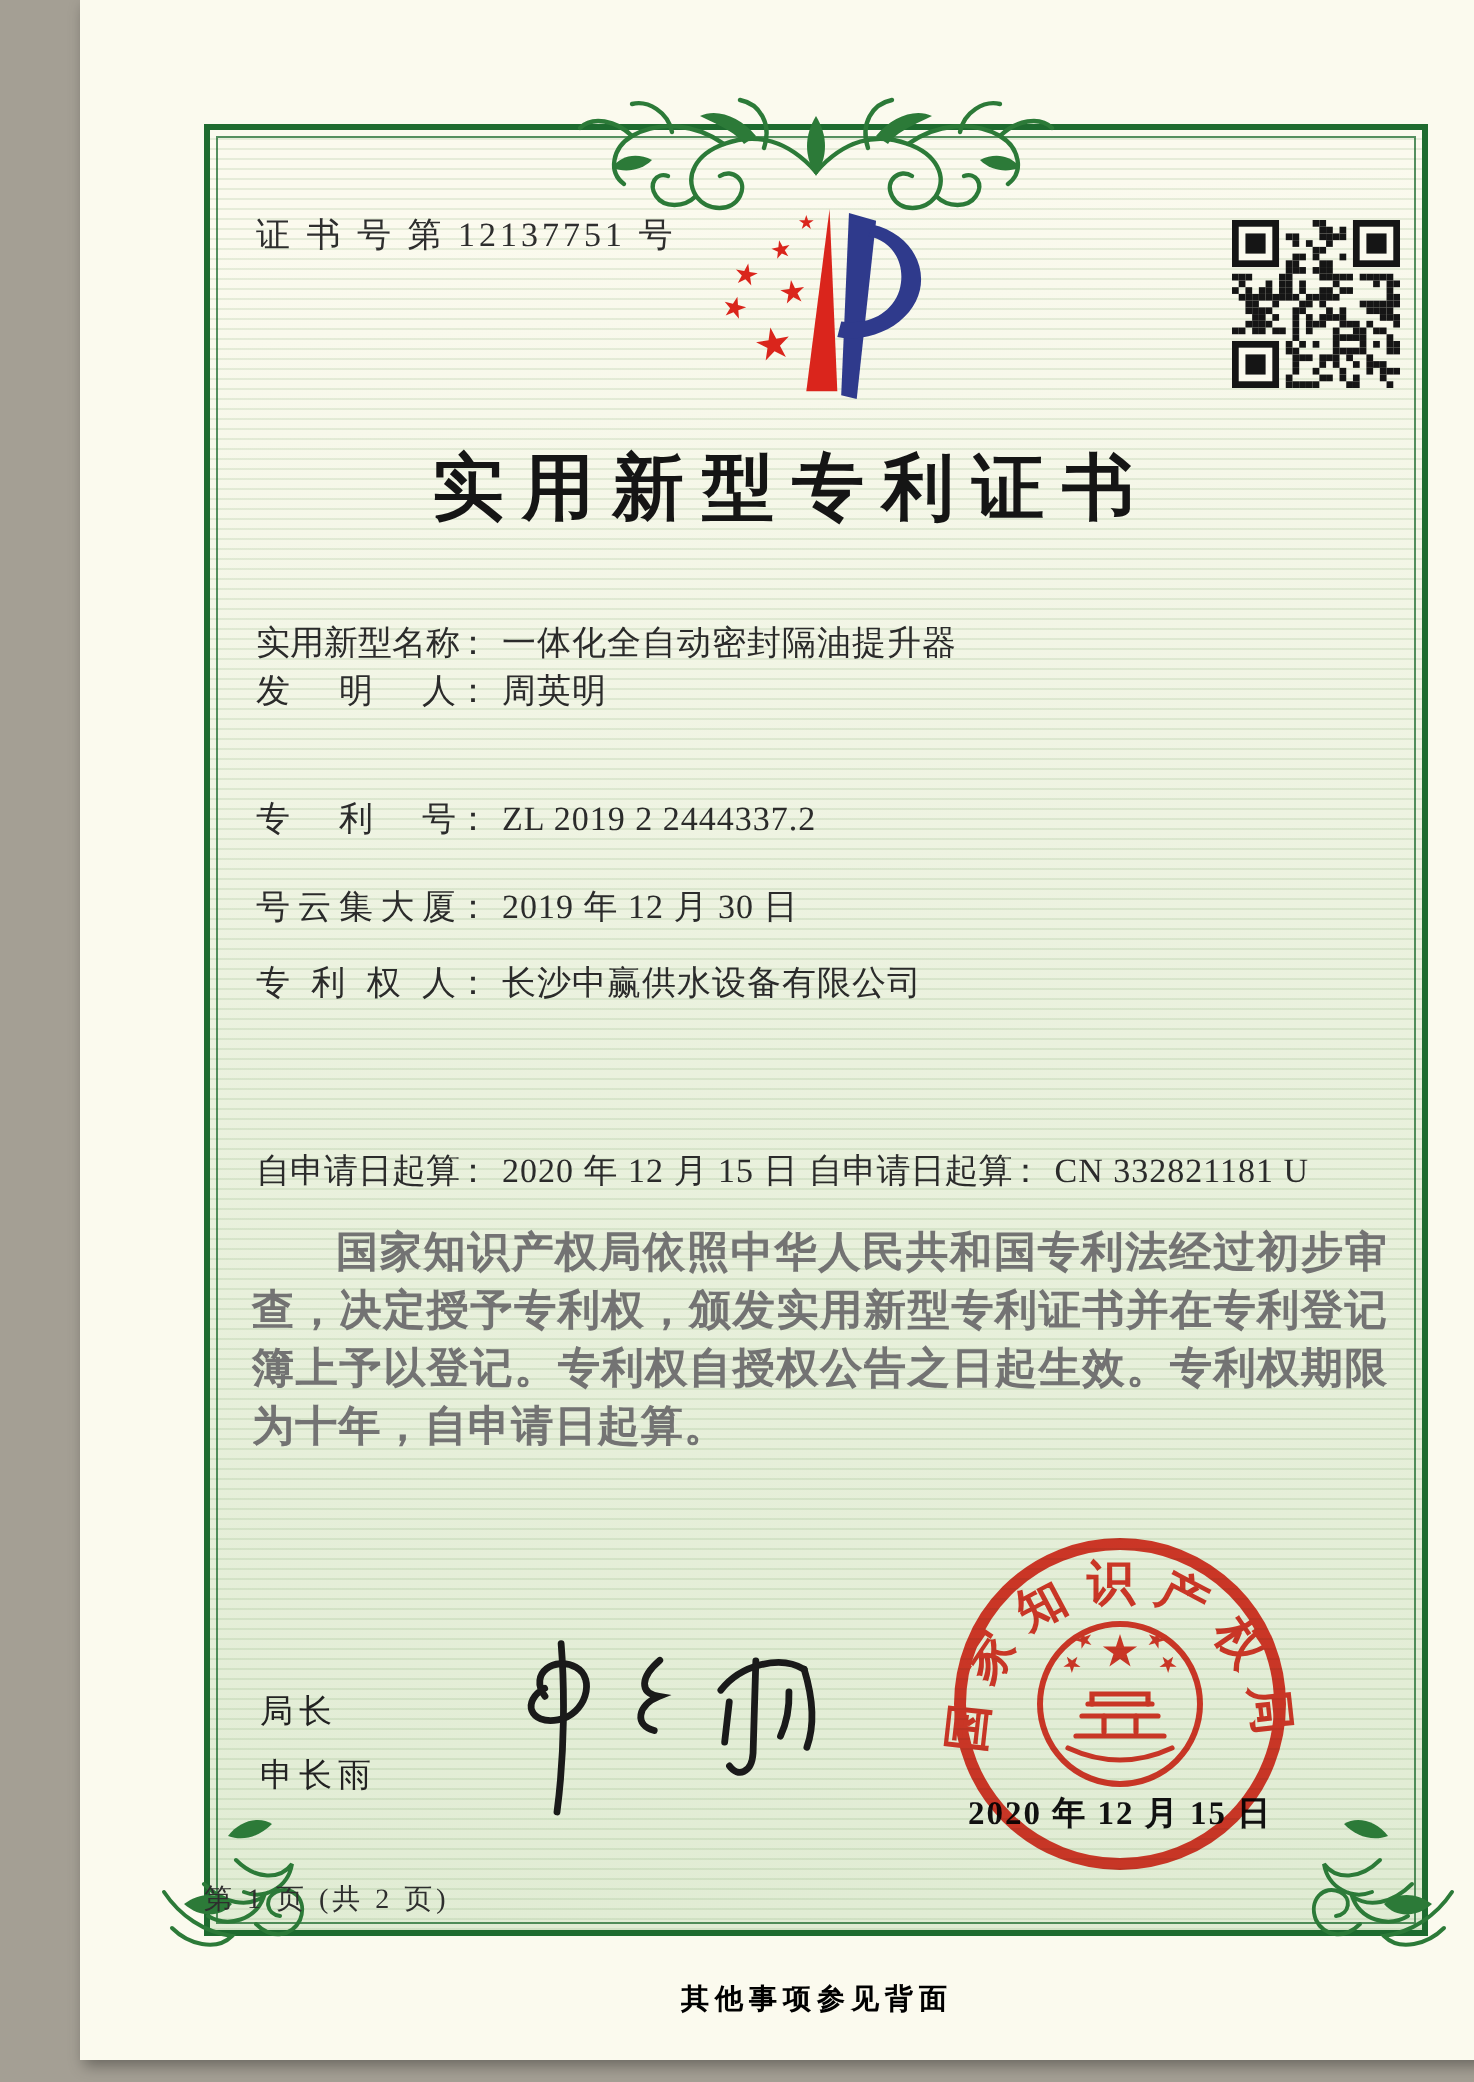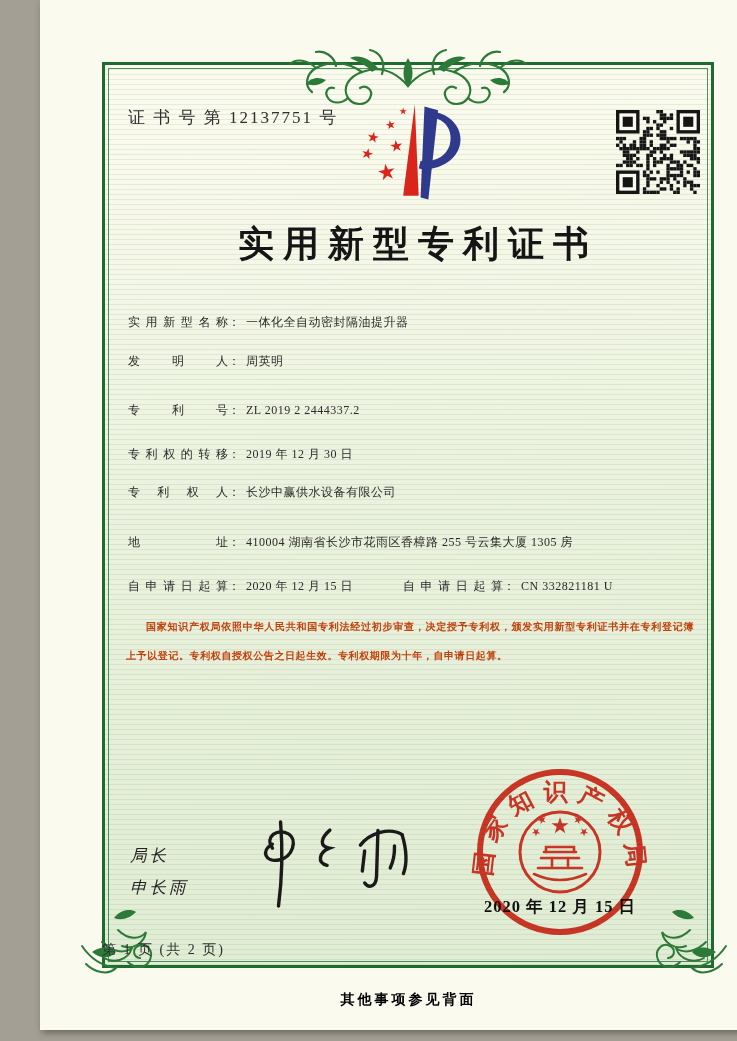--- a/index.html
+++ b/index.html
@@ -8,29 +8,29 @@
   .paper { position:absolute; left:0; top:0; width:729px; height:1030px; background:#fbfaee; box-shadow:2px 3px 7px rgba(0,0,0,.35);margin-left:40px; }
   .frame { position:absolute; left:62px; top:62px; width:612px; height:906px; border:3px solid #1e6b2f; }
   .frame::after { content:""; position:absolute; inset:3px; border:1px solid rgba(30,107,47,.75); }
   .pattern { position:absolute; left:65px; top:65px; width:606px; height:900px;
     background:
       repeating-linear-gradient(0deg, rgba(118,163,104,.16) 0 1px, transparent 1px 5px),
       linear-gradient(176deg, rgba(236,242,228,0) 6%, rgba(215,231,203,.45) 48%, rgba(208,227,195,.62) 100%);
   }
   .abs { position:absolute; }
   .cert-no { left:88px; top:106px; font-size:17px; color:#2e2e2e; letter-spacing:2px; }
-  .title { left:72px; top:220px; width:612px; text-align:center; font-size:36px; font-weight:bold; color:#151515; letter-spacing:9px; }
-  .row { left:88px; width:566px; font-size:12px; color:#2b2b2b; line-height:26px; white-space:nowrap; }
+  .title { left:50px; top:220px; width:612px; text-align:center; font-size:36px; font-weight:bold; color:#151515; letter-spacing:9px; }
+  .row { left:88px; width:566px; font-size:17px; color:#2b2b2b; line-height:26px; white-space:nowrap; }
   .fl { display:inline-block; width:100px; text-align:justify; text-align-last:justify; vertical-align:bottom; }
   .colon { display:inline-block; }
   .fv { letter-spacing:.5px; padding-left:6px; }
   .grp { display:inline-block; width:272px; }
-  .paras { left:86px; top:612px; width:568px; font-size:10px; line-height:29px; color:#c2410c; font-weight:600; text-align:justify; letter-spacing:.6px; }
+  .paras { left:86px; top:612px; width:568px; font-size:21px; line-height:29px; color:#737373; font-weight:600; text-align:justify; letter-spacing:.6px; }
   .paras p { text-indent:2em; }
-  .signer { left:90px; font-size:16.5px; color:#222; letter-spacing:3px;font-style:italic; }
+  .signer { left:90px; font-size:16.5px; color:#222; letter-spacing:3px; }
   .seal-date { left:428px; top:896px; width:184px; text-align:center; font-size:16.5px; color:#111; letter-spacing:1px; font-weight:600; }
   .page-foot { left:62px; top:941px; width:612px; text-align:left; font-size:14px; color:#2e2e2e; letter-spacing:2px; }
   .back-note { left:0; top:991px; width:737px; text-align:center; font-size:14px; color:#000000; letter-spacing:3px; font-weight:700; }
   svg { display:block; }
   .seal-svg { mix-blend-mode:multiply; opacity:.93; }
 </style>
 </head>
 <body>
 
 <div class="paper">
@@ -314,34 +314,31 @@
         <rect x="1" y="19" width="5" height="5" fill="#fbfaee"></rect>
         <rect x="2" y="20" width="3" height="3" fill="#151515"></rect>
       </g>
     </svg>
 
   <div class="abs title">实用新型专利证书</div>
 
   <div class="abs row" style="top:309px">
     <span class="fl">实用新型名称</span><span class="colon">：</span><span class="fv">一体化全自动密封隔油提升器</span>
   </div>
-  <div class="abs row" style="top:348px">
+  <div class="abs row" style="top:333px">
     <span class="fl">发明人</span><span class="colon">：</span><span class="fv">周英明</span>
   </div>
   <div class="abs row" style="top:397px">
     <span class="fl">专利号</span><span class="colon">：</span><span class="fv">ZL 2019 2 2444337.2</span>
   </div>
   <div class="abs row" style="top:441px">
-    <span class="fl">专利权的转移</span><span class="colon">：</span><span class="fv">2019 年 12 月 30 日</span>
+    <span class="fl">号云集大厦</span><span class="colon">：</span><span class="fv">2019 年 12 月 30 日</span>
   </div>
   <div class="abs row" style="top:479px">
     <span class="fl">专利权人</span><span class="colon">：</span><span class="fv">长沙中赢供水设备有限公司</span>
-  </div>
-  <div class="abs row" style="top:529px">
-    <span class="fl">地址</span><span class="colon">：</span><span class="fv">410004 湖南省长沙市花雨区香樟路 255 号云集大厦 1305 房</span>
   </div>
   <div class="abs row" style="top:573px">
     <span class="grp">
       <span class="fl">自申请日起算</span><span class="colon">：</span><span class="fv">2020 年 12 月 15 日</span>
     </span>
     <span>
       <span class="fl">自申请日起算</span><span class="colon">：</span><span class="fv">CN 332821181 U</span>
     </span>
   </div>
 

